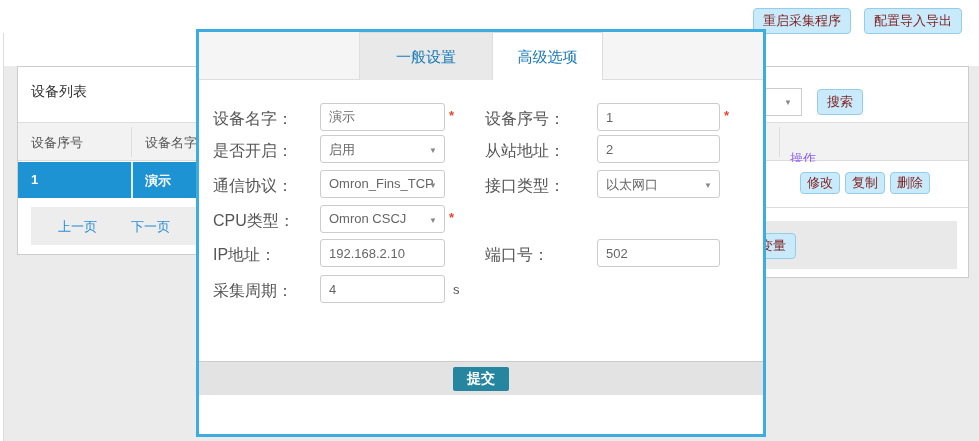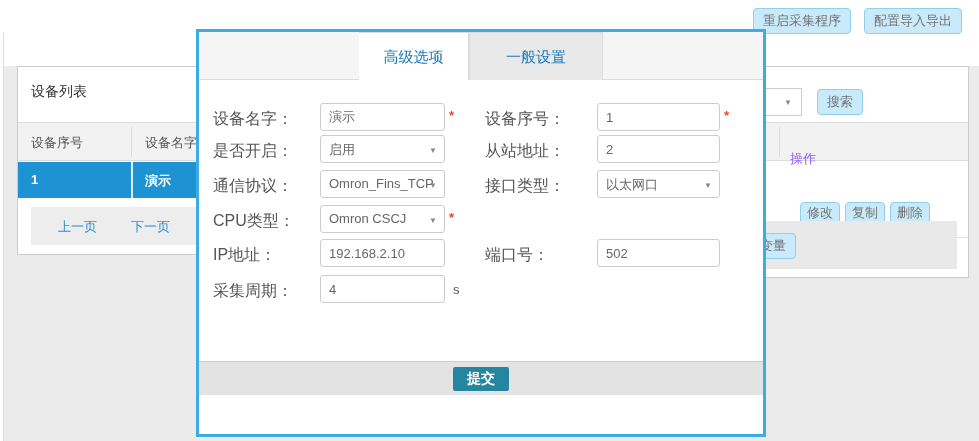--- a/index.html
+++ b/index.html
@@ -9,21 +9,21 @@
   *{box-sizing:border-box; margin:0; padding:0;}
   body{font-family:"Liberation Sans", sans-serif; background:#fff;}
   .screen{position:relative; width:979px; height:441px; overflow:hidden; background:#fff; font-size:13px; color:#444;}
 
   
   .topbar{position:absolute; left:0; top:0; width:979px; height:33px; background:#fff; z-index:3;}
   .topbar-line{position:absolute; left:3px; top:20px; width:973px; height:1px; background:#ddd; z-index:1;}
   .left-line{position:absolute; left:3px; top:20px; width:1px; height:421px; background:#ddd; z-index:1;}
   .topbar .btns{position:absolute; right:17px; top:8px; display:flex; gap:13px;}
   .lbtn{display:inline-block; background:var(--lbtn-bg); border:1px solid var(--lbtn-bd); border-radius:4px;
-        color:#737373; font-size:13px; padding:4px 9px; line-height:16px; cursor:pointer; white-space:nowrap;
+        color:#7f1d1d; font-size:13px; padding:4px 9px; line-height:16px; cursor:pointer; white-space:nowrap;
         font-family:"Liberation Sans",sans-serif;}
   .lbtn.small{padding:2px 6px;}
 
   
   .page-gray{position:absolute; left:4px; top:66px; width:975px; height:375px; background:#ebebeb; z-index:0;}
   .white-top{position:absolute; left:4px; top:21px; width:975px; height:45px; background:#fff; z-index:0;}
 
   
   .panel-left{position:absolute; left:17px; top:66px; width:749px; height:189px; background:#fff; border:1px solid #ccc; z-index:2;}
   .panel-title{position:absolute; left:13px; top:16px; font-size:14px; color:#333;}
@@ -43,21 +43,21 @@
 
   
   .panel-right{position:absolute; left:766px; top:66px; width:203px; height:212px; background:#fff; border:1px solid #ccc; border-left:none; z-index:2;}
   .pr-select{position:absolute; left:0; top:21px; width:36px; height:28px; background:#fff; border:1px solid #ccc; border-left:none;}
   .pr-select .caret{position:absolute; right:9px; top:9px; font-size:8px; color:#888;}
   .pr-search{position:absolute; left:51px; top:22px;}
   .pr-addvar{position:absolute; left:126px; top:21px;}
   .pr-thead{position:absolute; left:0; top:55px; right:0; height:39px; background:#f2f2f2; border-top:1px solid #ddd; border-bottom:1px solid #ddd;}
   .pr-thead .sep{position:absolute; left:13px; top:4px; width:1px; height:30px; background:#ddd;}
   .pr-thead .lbl{position:absolute; left:24px; top:27px; color:#8b5cf6;}
-  .pr-row{position:absolute; left:0; top:95px; right:0; height:46px; background:#fff; border-bottom:1px solid #ddd;margin-top:30px;}
+  .pr-row{position:absolute; left:0; top:95px; right:0; height:46px; background:#fff; border-bottom:1px solid #ddd;}
   .pr-row .acts{position:absolute; left:34px; top:10px; display:flex; gap:5px;}
   .pr-graybar{position:absolute; left:0; top:154px; width:191px; height:48px; background:#e9e9e9;}
   .pr-graybar .lbtn{position:absolute; left:-16px; top:12px;}
 
   
   .modal{position:absolute; left:196px; top:29px; width:570px; height:408px; background:#fff;
          border:3px solid var(--accent); z-index:10;}
   .m-header{position:relative; height:38px; background:var(--accent);}
   .m-title{position:absolute; left:0; right:0; top:10px; text-align:center; color:#fff; font-weight:bold; font-size:15px;}
   .m-close{position:absolute; right:15px; top:8px; color:#4c4c4c; font-weight:bold; font-size:17px; cursor:pointer; line-height:20px;}
@@ -137,22 +137,22 @@
         <button class="lbtn small">删除</button>
       </div>
     </div>
     <div class="pr-graybar">
       <button class="lbtn">变量</button>
     </div>
   </div>
 
   <div class="modal">
     <div class="m-tabs">
+      <div class="m-tab active">一般设置</div>
       <div class="m-tab inactive">高级选项</div>
-      <div class="m-tab active">一般设置</div>
     </div>
 
     <div class="m-body">
 
       <div class="field lcol" style="top:23px">
         <span class="flabel">设备名字：</span>
         <input class="fctrl" value="演示" style="">
         <span class="req">*</span>
       </div>
       <div class="field rcol" style="top:23px">

